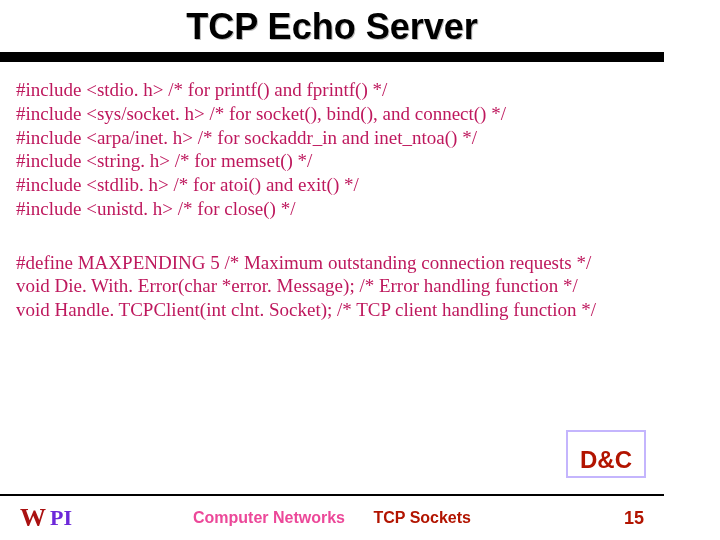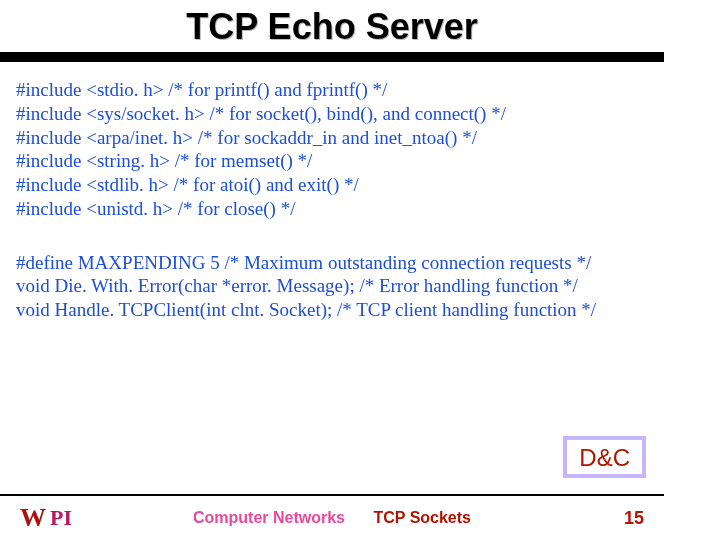--- a/index.html
+++ b/index.html
@@ -31,54 +31,55 @@
     height: 10px;
     background: #000;
   }
   .content {
     padding: 16px 16px 0 16px;
   }
   .code-block {
     font-family: "Times New Roman", Times, serif;
     font-size: 19px;
     line-height: 1.25;
-    color: #1d4ed8;
+    color: #be185d;
     white-space: nowrap;
   }
   .code-line { display: block; }
   .block2 { margin-top: 30px; }
   .dc-badge {
     position: absolute;
     right: 18px;
     bottom: 62px;
-    border: 4px solid #c4b5fd;
-    padding: 4px 12px 2px 12px;
+    border: 2px solid #c4b5fd;
+    padding: 14px 12px 2px 12px;
     font-family: "Comic Sans MS", cursive, sans-serif;
     font-size: 24px;
     color: #b21400;
+    font-weight: bold;
   }
   .footer {
     position: absolute;
     bottom: 0; left: 0; right: 0;
     height: 44px;
     border-top: 2px solid #000;
     display: flex;
     align-items: center;
     justify-content: space-between;
     padding: 0 20px;
   }
   .footer-left { display: flex; align-items: center; }
   .logo { display: flex; align-items: center; gap: 4px; }
   .logo-w {
     font-family: Georgia, "Times New Roman", serif;
     font-size: 26px; font-weight: bold; color: #a11; line-height: 1;
   }
   .logo-pi {
     font-family: "Times New Roman", serif;
-    font-size: 22px; font-weight: bold; color: #be185d;
+    font-size: 22px; font-weight: bold; color: #6d28d9;
   }
   .footer-center {
     position: absolute;
     left: 0; right: 0;
     text-align: center;
     font-family: "Comic Sans MS", cursive, sans-serif;
     font-weight: bold;
     font-size: 16px;
     pointer-events: none;
   }

